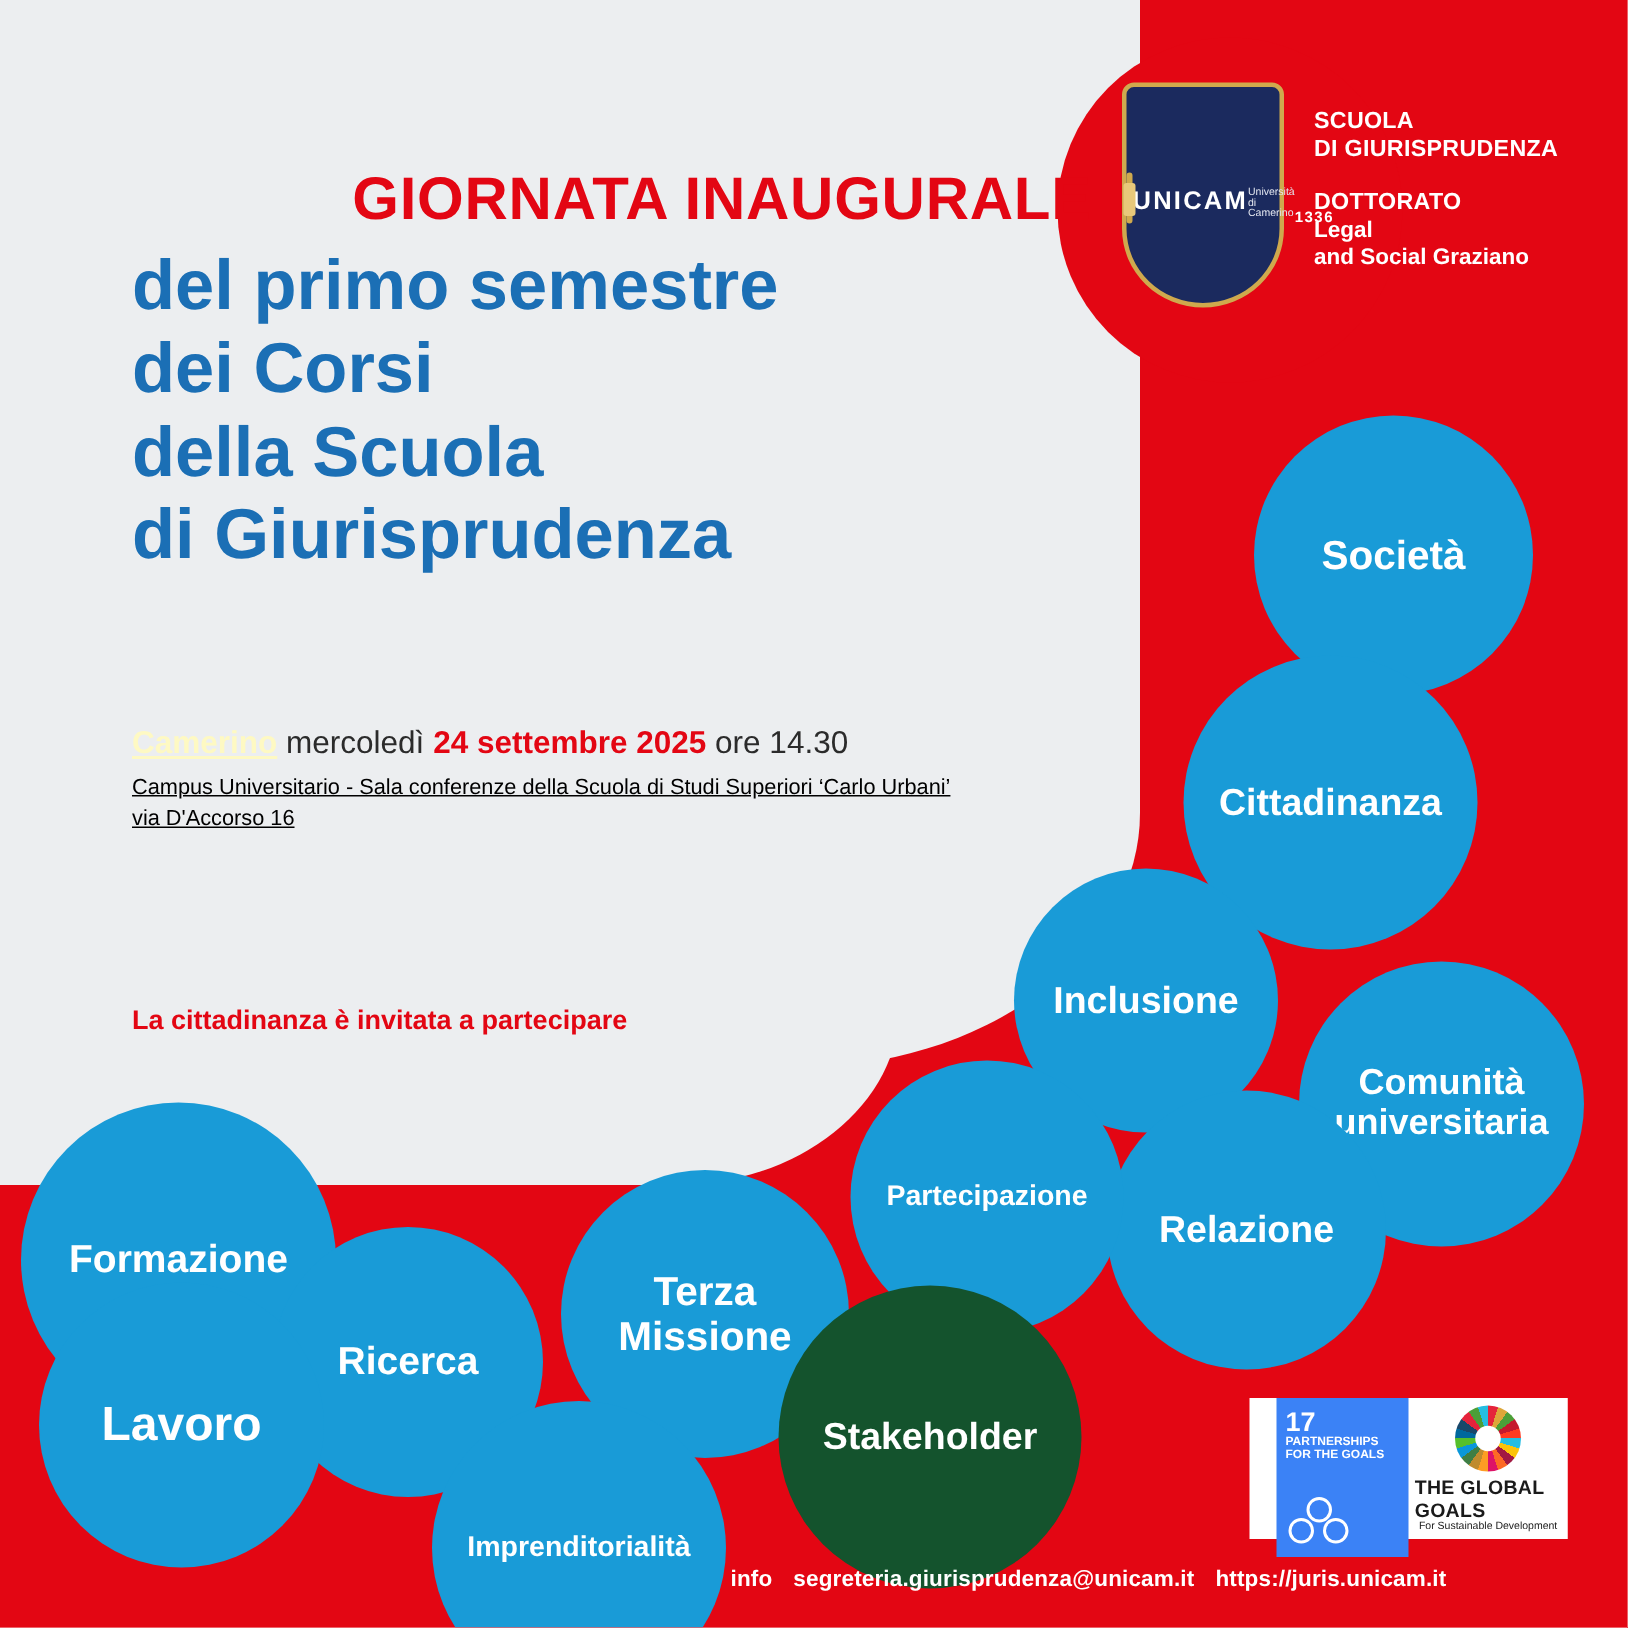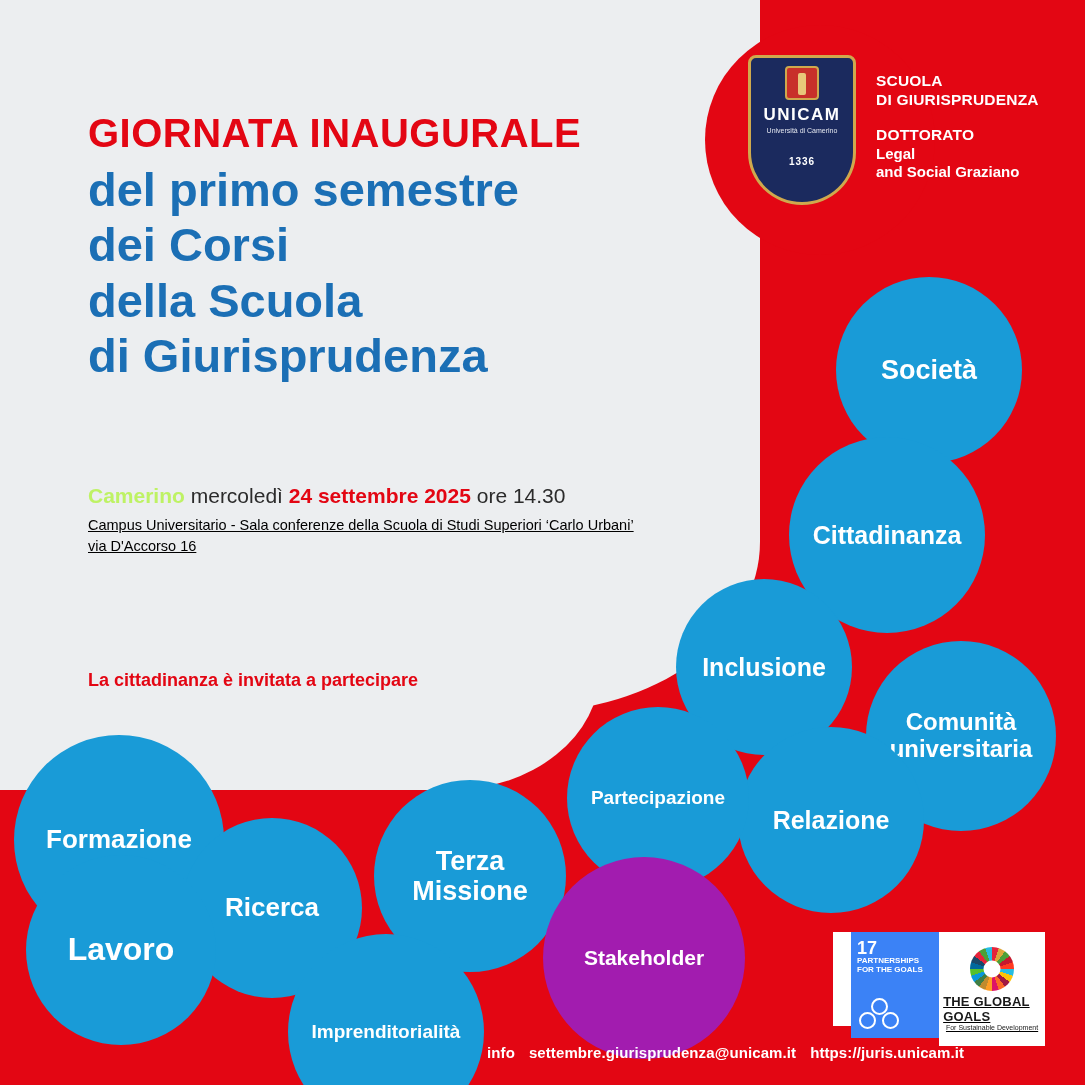--- a/index.html
+++ b/index.html
@@ -43,21 +43,21 @@
     left: 748px; top: 55px;
     width: 108px; height: 150px;
   }
   .crest-shield {
     position: absolute;
     inset: 0;
     background: #1b2a5e;
     border: 3px solid #cfa94d;
     border-radius: 8px 8px 50% 50% / 8px 8px 35% 35%;
     display: flex;
-    flex-direction: column;
+    flex-direction: row;
     align-items: center;
     justify-content: flex-start;
     padding-top: 8px;
   }
   .crest-emblem {
     width: 34px; height: 34px;
     background: #c8302a;
     border: 2px solid #cfa94d;
     border-radius: 4px;
     margin-bottom: 5px;
@@ -108,37 +108,38 @@
     position: absolute;
     left: 88px; top: 112px;
     width: 640px;
   }
   .headline .kicker {
     color: #e30613;
     font-size: 40px;
     font-weight: bold;
     letter-spacing: .5px;
     line-height: 1.05;
+    text-align: right;
   }
   .headline .main {
     color: #1b6fb5;
     font-size: 47px;
     font-weight: bold;
     line-height: 1.18;
     margin-top: 8px;
   }
   
   .whenline {
     position: absolute;
     left: 88px; top: 484px;
     font-size: 21px;
     font-weight: bold;
     color: #2b2b2b;
   }
-  .whenline .place { color: #bef264; }
+  .whenline .place { color: #fef9c3; text-decoration: underline; }
   .whenline .normal { font-weight: normal; color: #2b2b2b; }
   .whenline .date { color: #e30613; }
   .venue {
     position: absolute;
     left: 88px; top: 515px;
     font-size: 14.5px;
     color: #000000;
     line-height: 1.45;
     font-weight: 500;
     text-decoration: underline;
@@ -197,28 +198,27 @@
     left: 8px; bottom: 6px;
     width: 42px; height: 34px;
   }
   .ring {
     position: absolute;
     width: 17px; height: 17px;
     border: 2px solid #ffffff;
     border-radius: 50%;
   }
   .sdg-right {
-    width: 116px; height: 114px;
+    width: 116px; height: 94px;
     background: #ffffff;
     display: flex;
     flex-direction: column;
     align-items: center;
     justify-content: center;
     padding: 4px;
-    text-decoration: underline;
   }
   .wheel {
     width: 44px; height: 44px;
     border-radius: 50%;
     background: conic-gradient(
       #e5243b 0deg 18deg, #dda63a 18deg 36deg, #4c9f38 36deg 54deg,
       #c5192d 54deg 72deg, #ff3a21 72deg 90deg, #26bde2 90deg 108deg,
       #fcc30b 108deg 126deg, #a21942 126deg 144deg, #fd6925 144deg 162deg,
       #dd1367 162deg 180deg, #fd9d24 180deg 198deg, #bf8b2e 198deg 216deg,
       #3f7e44 216deg 234deg, #0a97d9 234deg 252deg, #56c02b 252deg 270deg,
@@ -325,21 +325,21 @@
       </div>
       <div class="bubble" style="left: 182px; top: 818px; width: 180px; height: 180px; font-size: 26px; background: rgb(25, 155, 215);">
         <span>Ricerca</span>
       </div>
       <div class="bubble" style="left: 26px; top: 855px; width: 190px; height: 190px; font-size: 32px; background: rgb(25, 155, 215);">
         <span>Lavoro</span>
       </div>
       <div class="bubble" style="left: 374px; top: 780px; width: 192px; height: 192px; font-size: 27px; background: rgb(25, 155, 215);">
         <span>Terza Missione</span>
       </div>
-      <div class="bubble" style="left: 543px; top: 857px; width: 202px; height: 202px; font-size: 21px; background: #a21caf;">
+      <div class="bubble" style="left: 519px; top: 857px; width: 202px; height: 202px; font-size: 25px; background: #14532d;">
         <span>Stakeholder</span>
       </div>
       <div class="bubble" style="left: 288px; top: 934px; width: 196px; height: 196px; font-size: 19px; background: rgb(25, 155, 215);">
         <span>Imprenditorialità</span>
       </div>
     </div>
 
   <div class="sdg">
     <div class="sdg-left">
       <span class="num">17</span>
@@ -354,16 +354,16 @@
       </div>
     </div>
     <div class="sdg-right">
       <div class="wheel"></div>
       <div class="sdg-title">THE GLOBAL GOALS</div>
       <div class="sdg-sub">For Sustainable Development</div>
     </div>
   </div>
 
   <div class="footer-info">
-    <span class="lbl">info</span><span class="gap"></span><span>settembre.giurisprudenza@unicam.it</span><span class="gap"></span><span>https://juris.unicam.it</span>
+    <span class="lbl">info</span><span class="gap"></span><span>segreteria.giurisprudenza@unicam.it</span><span class="gap"></span><span>https://juris.unicam.it</span>
   </div>
 
 </div>
 
 </body></html>

